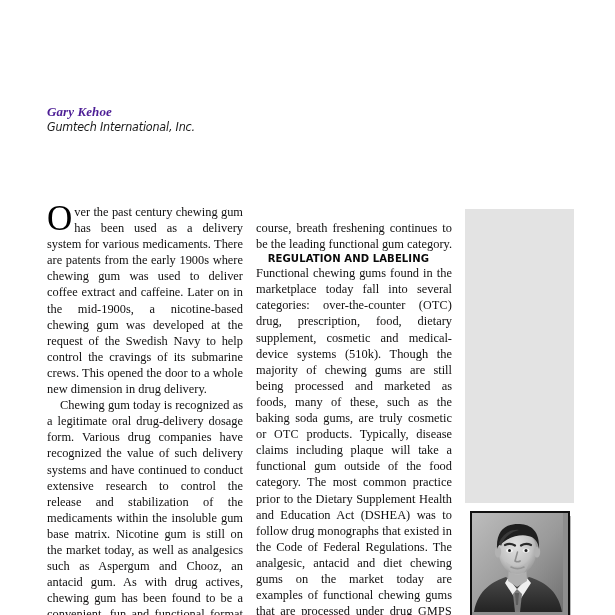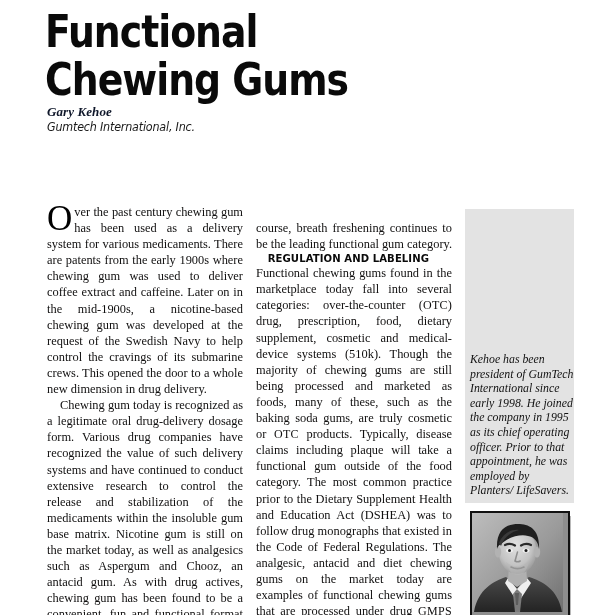--- a/index.html
+++ b/index.html
@@ -46,21 +46,21 @@
   }
   .byline {
     position: absolute;
     left: 47px;
     top: 104px;
     font-family: "Liberation Serif", serif;
     font-weight: bold;
     font-style: italic;
     font-size: 13px;
     line-height: 15px;
-    color: #0f172a;
+    color: #4c1d95;
     letter-spacing: 0.1px;
   }
   .affiliation {
     position: absolute;
     left: 47px;
     top: 120px;
     font-family: "DejaVu Sans", sans-serif;
     font-style: italic;
     font-size: 11.5px;
     line-height: 14px;
@@ -177,41 +177,36 @@
     background: #8e8e8e;
     overflow: hidden;
   }
   #portrait svg { display: block; }
 </style>
 </head>
 <body>
 
 <div id="page">
 
-  <div class="title-block">
-    <div class="article-title">Functional</div>
-    <div class="article-title">Chewing Gums</div>
-  </div>
   <div class="byline">Gary Kehoe</div>
   <div class="affiliation">Gumtech International, Inc.</div>
 
   <div class="col" id="col1">
     <p class="dropcap-para"><span class="dropcap">O</span><span>ver the past century chewing gum has been used as a delivery system for various medicaments. There are patents from the early 1900s where chewing gum was used to deliver coffee extract and caffeine. Later on in the mid-1900s, a nicotine-based chewing gum was developed at the request of the Swedish Navy to help control the cravings of its submarine crews. This opened the door to a whole new dimension in drug delivery.</span></p>
     <p>Chewing gum today is recognized as a legitimate oral drug-delivery dosage form. Various drug companies have recognized the value of such delivery systems and have continued to conduct extensive research to control the release and stabilization of the medicaments within the insoluble gum base matrix. Nicotine gum is still on the market today, as well as analgesics such as Aspergum and Chooz, an antacid gum. As with drug actives, chewing gum has been found to be a convenient, fun and functional format for delivering nutrients into the body. In another area of research, the oral care community is striving to create an oral care regimen that includes proper</p>
   </div>
 
   <div class="col" id="col2">
     <p class="noindent">course, breath freshening continues to be the leading functional gum category.</p>
     <p class="section-head">REGULATION AND LABELING</p>
     <p class="noindent"><span>Functional chewing gums found in the marketplace today fall into several categories: over-the-counter (</span><span class="sc">OTC</span><span>) drug, prescription, food, dietary supplement, cosmetic and medical-device systems (510k). Though the majority of chewing gums are still being processed and marketed as foods, many of these, such as the baking soda gums, are truly cosmetic or </span><span class="sc">OTC</span><span> products. Typically, disease claims including plaque will take a functional gum outside of the food category. The most common practice prior to the Dietary Supplement Health and Education Act (DSHEA) was to follow drug monographs that existed in the Code of Federal Regulations. The analgesic, antacid and diet chewing gums on the market today are examples of functional chewing gums that are processed under drug </span><span class="sc">GMPS</span><span> and marketed as such.</span></p>
 
   </div>
 
   <div id="sidebar-panel"></div>
-  <div id="sidebar-bio">Kehoe has been president of GumTech International since early 1998. He joined the company in 1995 as its chief operating officer. Prior to that appointment, he was employed by Planters/ LifeSavers.</div>
 
   <div id="portrait-shadow"></div>
   <div id="portrait">
     <svg width="91" height="99" viewBox="0 0 91 99">
       <defs>
         <linearGradient id="bg" x1="0" y1="0" x2="1" y2="1">
           <stop offset="0%" stop-color="#bdbdbd"></stop>
           <stop offset="55%" stop-color="#9a9a9a"></stop>
           <stop offset="100%" stop-color="#6f6f6f"></stop>
         </linearGradient>

